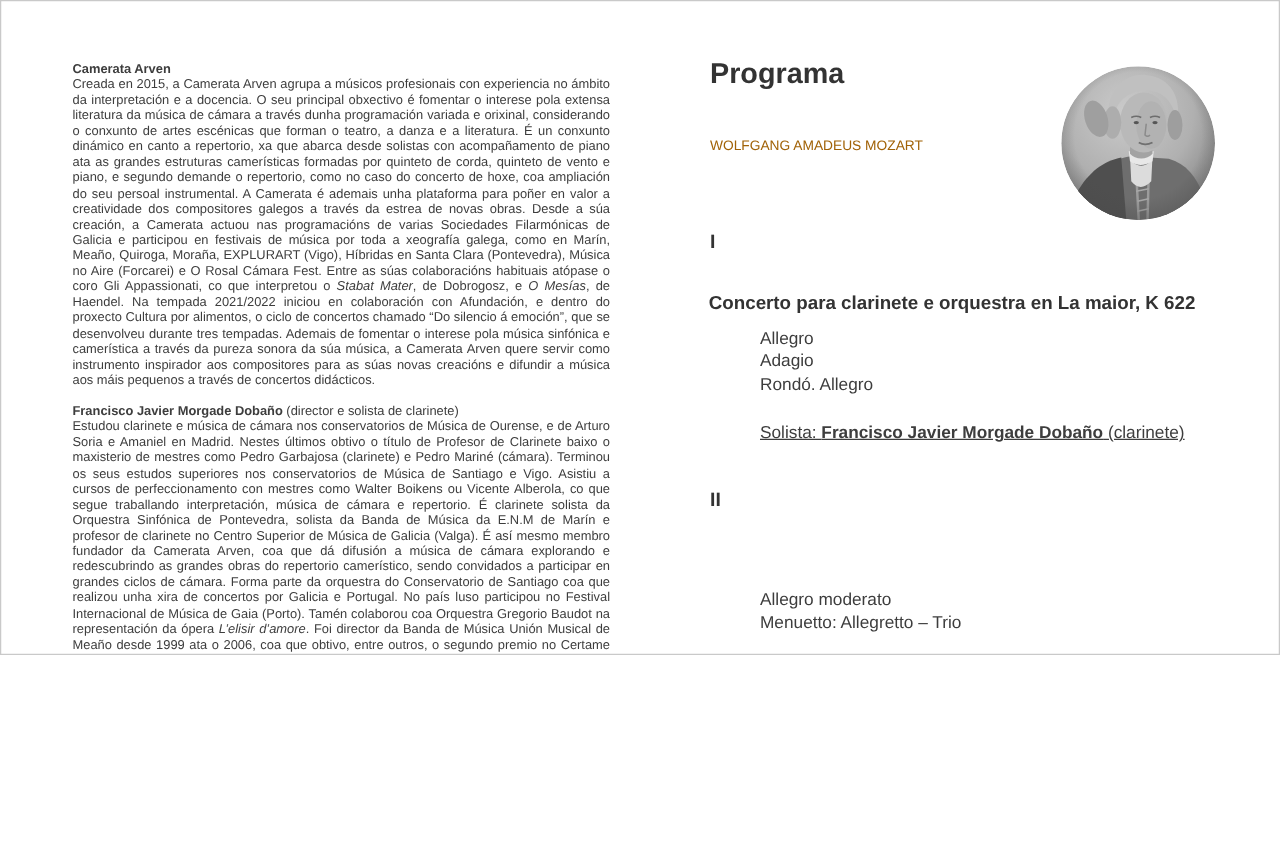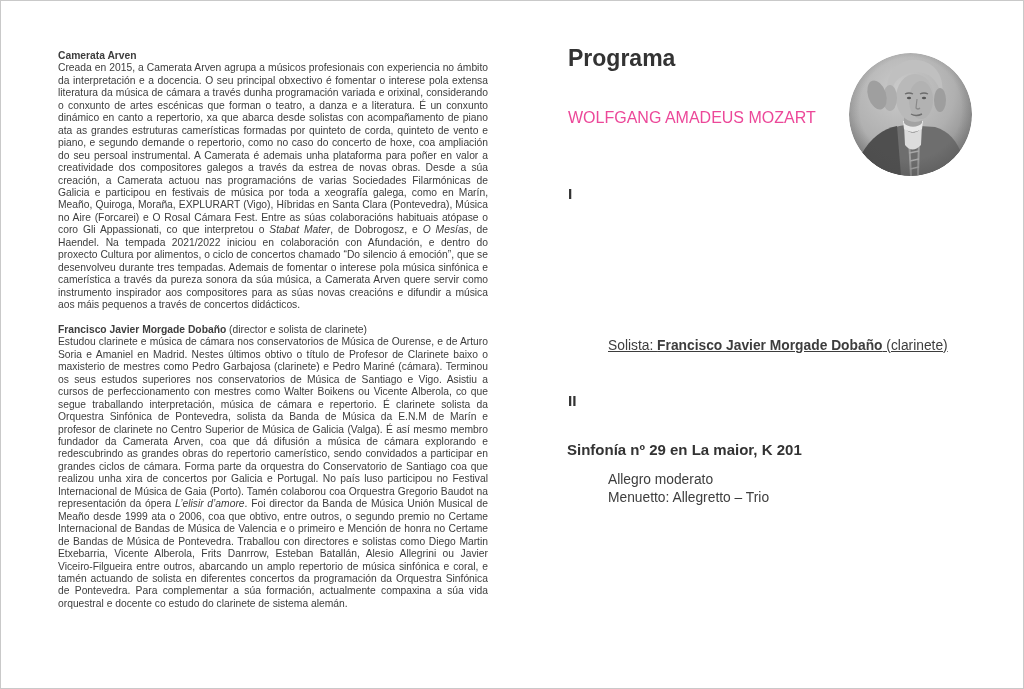--- a/index.html
+++ b/index.html
@@ -1,20 +1,20 @@
 <!DOCTYPE html>
 <html lang="gl"><head>
 <meta charset="utf-8">
 <title>Programa</title>
 <style>
   html, body { margin: 0; padding: 0; background: #ffffff; }
   .page {
     position: relative;
     width: 1024px;
-    height: 689px;
+    height: 524px;
     box-sizing: border-box;
     border: 1px solid #c9c9c9;
     background: #ffffff;
     font-family: "Liberation Sans", sans-serif;
     color: #3c3c3c;
     overflow: hidden;
   }
 
   
   .left-col {
@@ -44,23 +44,23 @@
   .portrait {
     position: absolute;
     left: 848px; top: 52px;
     width: 123px; height: 123px;
     border-radius: 50%;
     overflow: hidden;
   }
   .composer {
     position: absolute;
     left: 567px; top: 107px;
-    font-size: 16px;
+    font-size: 11px;
     line-height: 19px;
-    color: #ec4899;
+    color: #a16207;
   }
   .numeral {
     position: absolute;
     left: 567px;
     font-size: 15.5px;
     font-weight: bold;
     color: #333333;
   }
   .numeral-1 { top: 184px; }
   .numeral-2 { top: 391px; }
@@ -160,26 +160,31 @@
       </g>
     </svg>
   </div>
 
   <div class="composer">
     <div>WOLFGANG AMADEUS MOZART</div>
   </div>
 
   <div class="numeral numeral-1">I</div>
 
+  <div class="work-title work-1">Concerto para clarinete e orquestra en La maior, K 622</div>
 
+  <div class="movements movs-1">
+    <div>Allegro</div>
+    <div>Adagio</div>
+    <div>Rondó. Allegro</div>
+  </div>
 
   <div class="soloist-line"><span>Solista: </span><span class="b">Francisco Javier Morgade Dobaño</span><span> (clarinete)</span></div>
 
   <div class="numeral numeral-2">II</div>
 
-  <div class="work-title work-2">Sinfonía nº 29 en La maior, K 201</div>
 
   <div class="movements movs-2">
     <div>Allegro moderato</div>
     <div>Menuetto: Allegretto – Trio</div>
   </div>
 
 </div>
 
 </body></html>

